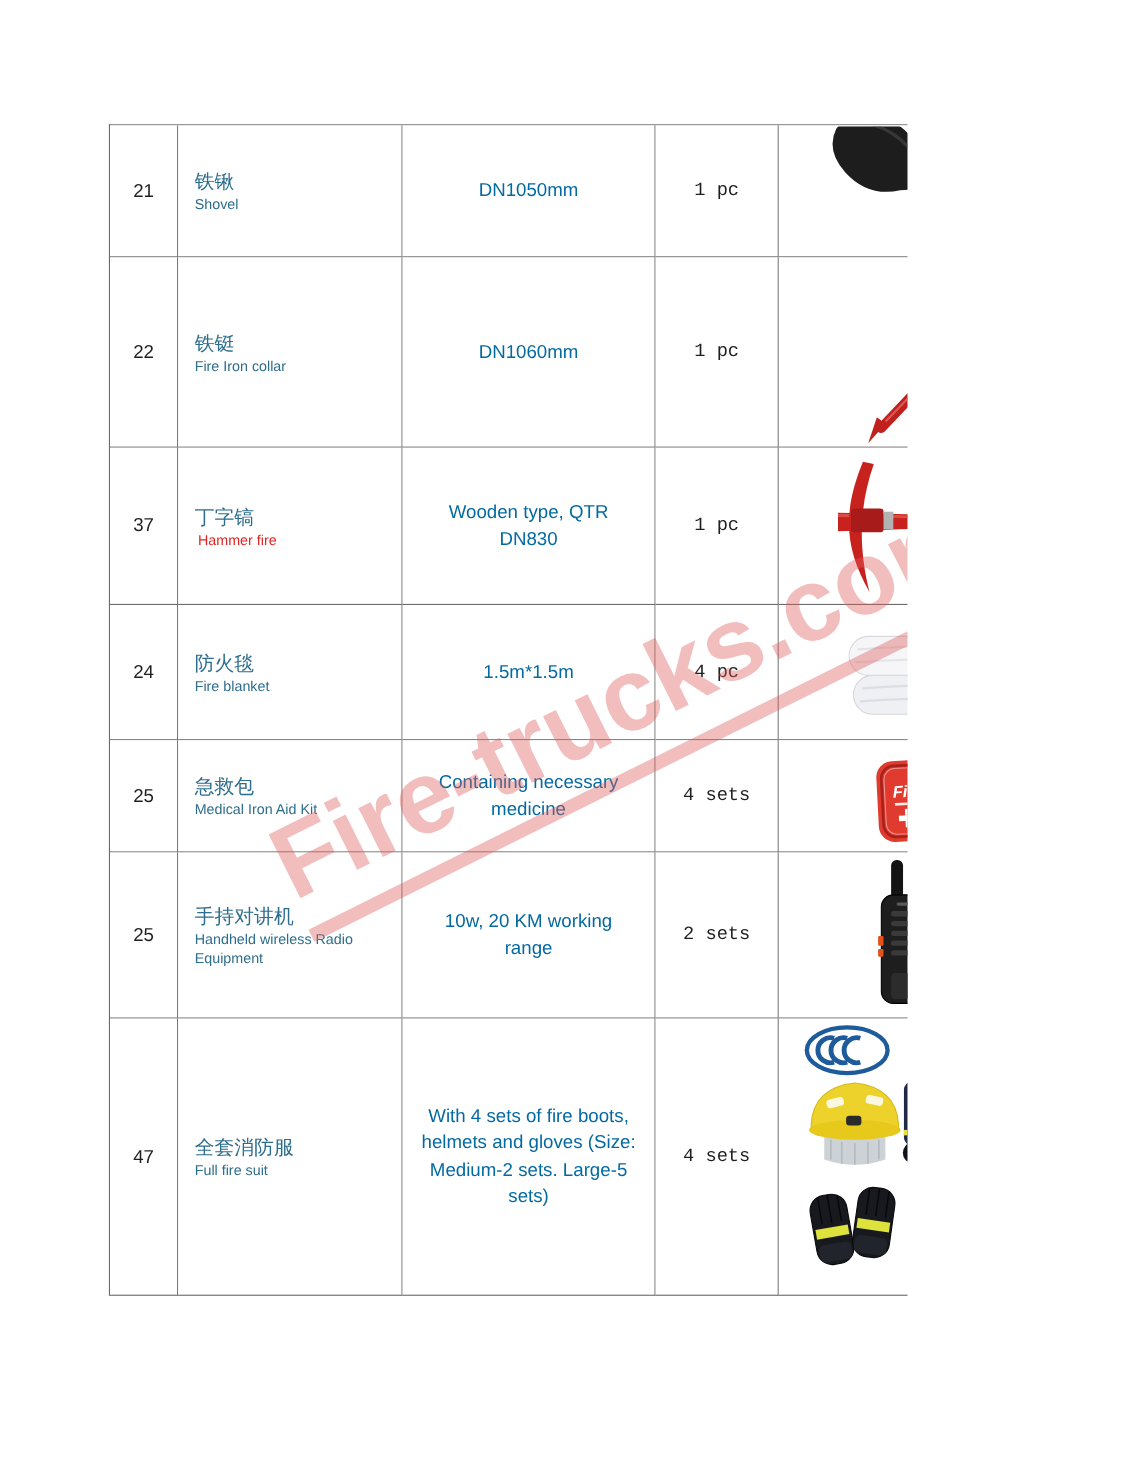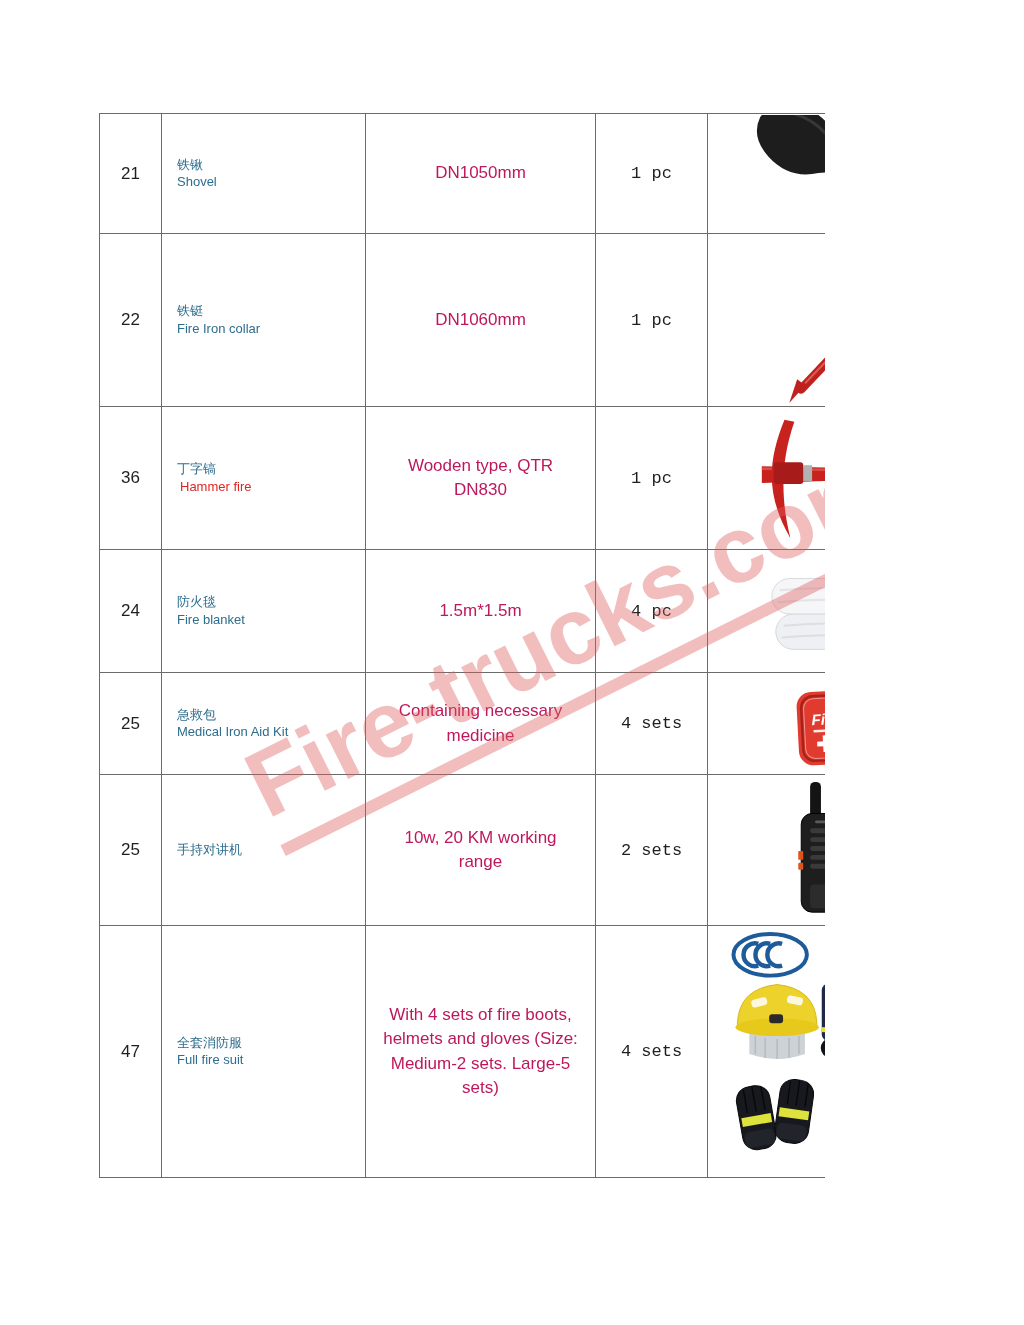--- a/index.html
+++ b/index.html
@@ -9,24 +9,24 @@
        display:grid;
        grid-template-columns:62px 204px 230px 112px 294px;
        grid-template-rows:120px 173px 143px 123px 102px 151px 252px;
        border-top:1px solid #6b6b6b;border-left:1px solid #6b6b6b;}
   .row{display:contents;}
   .cell{border-right:1px solid #6b6b6b;border-bottom:1px solid #6b6b6b;
         display:flex;flex-direction:column;align-items:center;justify-content:center;
         box-sizing:border-box;background:#fff;}
   .cell.num{font-size:17px;color:#1f1f1f;}
   .cell.name{align-items:flex-start;padding:0 30px 0 15px;}
-  .cn{font-family:"Liberation Serif","DejaVu Serif",serif;color:#2d6d8d;font-size:13px;line-height:1.45;}
+  .cn{font-family:"Liberation Serif","DejaVu Serif",serif;color:#2d6d8d;font-size:18px;line-height:1.45;}
   .en{color:#2d6d8d;font-size:13px;line-height:1.3;}
   .en.red{color:#e02522;padding-left:3px;}
-  .cell.spec{color:#be185d;font-size:17px;text-align:center;padding:0 16px;line-height:1.42;}
+  .cell.spec{color:#0369a1;font-size:17px;text-align:center;padding:0 16px;line-height:1.42;}
   .cell.qty{font-size:17px;color:#1f1f1f;font-family:Liberation Mono, monospace;}
   .cell.img{padding:1px;}
   .cell.img svg{width:100%;height:100%;display:block;}
   .watermark{position:absolute;left:222px;top:585px;z-index:10;pointer-events:none;
              white-space:nowrap;font-weight:700;font-size:94px;line-height:1;
              color:rgba(222,90,90,0.40);
              padding-bottom:14px;border-bottom:12px solid rgba(222,90,90,0.40);
              transform:rotate(-26.5deg);transform-origin:50% 50%;}
 </style>
 </head>
@@ -72,21 +72,21 @@
           <line x1="88" y1="156" x2="198" y2="40" stroke="#c0211f" stroke-width="9" stroke-linecap="round"></line>
           <polygon points="76,170 92,152 84,146" fill="#c0211f"></polygon>
           <path d="M197 42 L189 14" stroke="#c0211f" stroke-width="6" stroke-linecap="round"></path>
           <path d="M199 40 L215 16" stroke="#c0211f" stroke-width="6" stroke-linecap="round"></path>
           <line x1="92" y1="150" x2="192" y2="46" stroke="#e06a60" stroke-width="2" opacity=".8"></line>
         </svg>
       </div>
     </div>
 
     <div class="row">
-      <div class="cell num">36</div>
+      <div class="cell num">37</div>
       <div class="cell name">
         <span class="cn">丁字镐</span>
         <span class="en red">Hammer fire</span>
       </div>
       <div class="cell spec">Wooden type, QTR DN830</div>
       <div class="cell qty">1 pc</div>
       <div class="cell img">
         <svg viewBox="0 0 284 142" preserveAspectRatio="xMidYMid meet">
           <polygon points="48,59 240,63 240,70 48,76" fill="#c8221f"></polygon>
           <polygon points="48,60 240,64 240,66 48,63" fill="#e0564e" opacity=".8"></polygon>
@@ -145,20 +145,21 @@
             <rect x="181" y="68" width="6" height="7" rx="1" fill="#ffffff" opacity=".85"></rect>
           </g>
         </svg>
       </div>
     </div>
 
     <div class="row">
       <div class="cell num">25</div>
       <div class="cell name">
         <span class="cn">手持对讲机</span>
+        <span class="en">Handheld wireless Radio Equipment</span>
       </div>
       <div class="cell spec">10w, 20 KM working range</div>
       <div class="cell qty">2 sets</div>
       <div class="cell img">
         <svg viewBox="0 0 284 150" preserveAspectRatio="xMidYMid meet">
 
           <rect x="97" y="6" width="11" height="36" rx="5" fill="#141414"></rect>
           <rect x="116" y="20" width="9" height="16" rx="3" fill="#1a1a1a"></rect>
           <rect x="129" y="23" width="8" height="12" rx="3" fill="#1a1a1a"></rect>
           <rect x="88" y="38" width="55" height="100" rx="11" fill="#1e1e1e" stroke="#000000"></rect>

